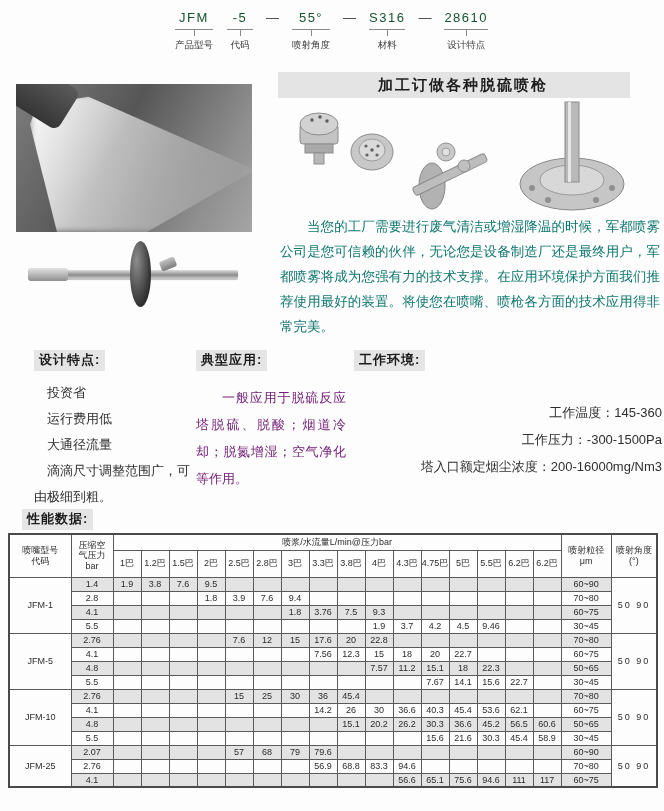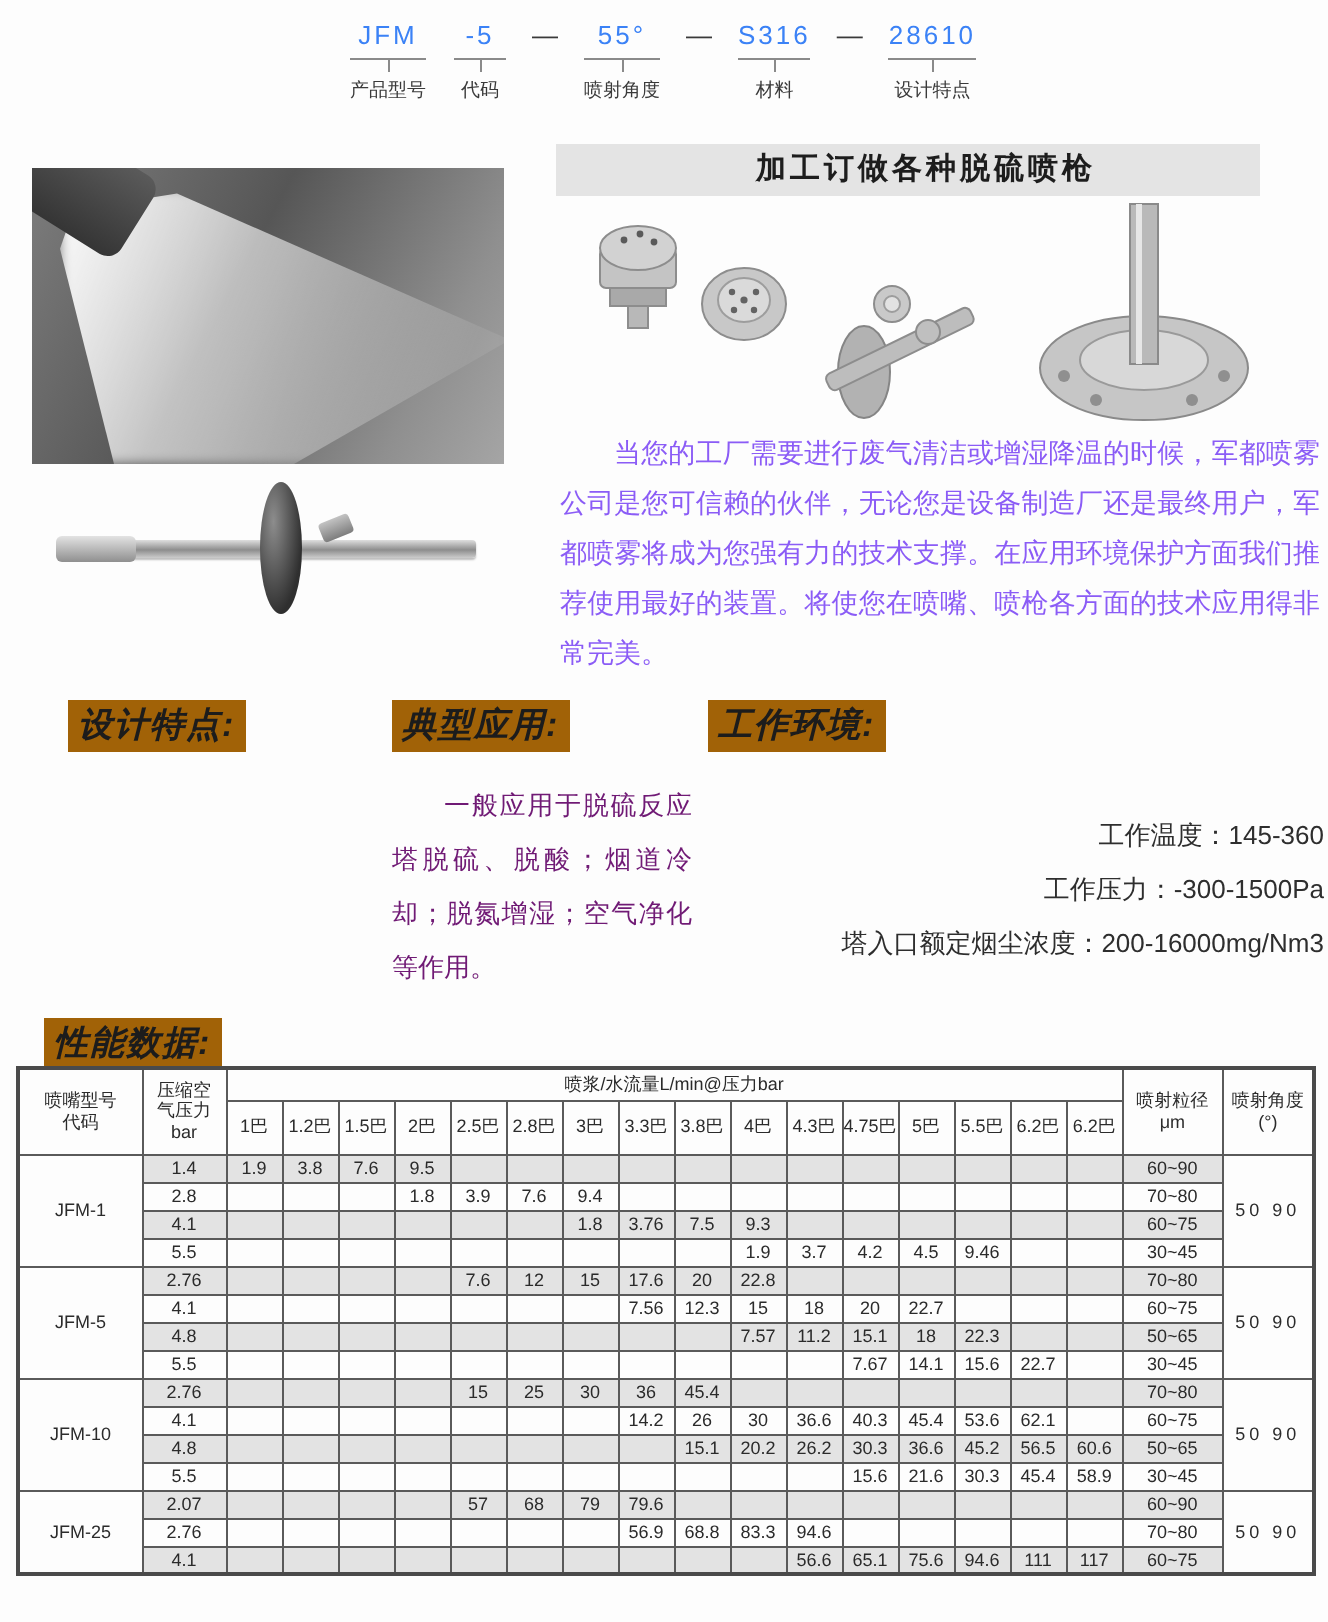--- a/index.html
+++ b/index.html
@@ -6,21 +6,21 @@
   html,body { background:#ffffff; }
   .page {
     position:relative; width:664px; height:811px; margin:0 auto;
     background:#fdfdfd; color:#2b2b2b; overflow:hidden;
     font-family:"Liberation Sans","DejaVu Sans",sans-serif;
   }
 
   
   .code-diagram { position:absolute; left:168px; top:10px; display:flex; align-items:flex-start; }
   .code-part { display:flex; flex-direction:column; align-items:center; margin:0 7px; }
-  .code-text { font-size:13px; letter-spacing:1.5px; color:#3b82f6; white-space:nowrap;text-align:center; }
+  .code-text { font-size:13px; letter-spacing:1.5px; color:#14532d; white-space:nowrap;text-align:center; }
   .code-tick { width:100%; min-width:26px; height:6px; border-top:1px solid #8a8a8a; position:relative; margin-top:4px; }
   .code-tick::after { content:""; position:absolute; left:50%; top:0; width:1px; height:6px; background:#8a8a8a; }
   .code-label { font-size:9.5px; color:#3a3a3a; margin-top:4px; white-space:nowrap; }
   .code-sep { font-size:13px; color:#3a3a3a; padding:0 6px; line-height:16px; }
 
   
   .banner {
     position:absolute; left:278px; top:72px; width:352px; height:26px;
     background:#e4e4e4; text-align:center; line-height:26px;
     font-size:15px; font-weight:bold; color:#1d1d1d; letter-spacing:2px;padding-left:18px;
@@ -52,27 +52,27 @@
     background:radial-gradient(ellipse at 32% 30%, #8d8d8d, #2f2f2f 72%); }
   .lance-nub { position:absolute; left:140px; top:21px; width:16px; height:10px; border-radius:2px;
     background:linear-gradient(#c3c3c3,#7d7d7d); transform:rotate(-22deg); }
 
   
   .parts-photos { position:absolute; left:280px; top:100px; width:380px; height:114px; }
 
   
   .intro {
     position:absolute; left:280px; top:214px; width:380px;
-    font-size:13.5px; line-height:25px; text-align:justify; text-indent:2em; color:#8b5cf6;
+    font-size:13.5px; line-height:25px; text-align:justify; text-indent:2em; color:#0f766e;
   }
 
   
   .section-title {
-    display:inline-block; background:#a16207; color:#1c1c1c;
-    font-size:17px; font-weight:bold; padding:1px 5px 2px 5px; letter-spacing:1px;font-style:italic;
+    display:inline-block; background:#e5e5e5; color:#1c1c1c;
+    font-size:13px; font-weight:bold; padding:1px 5px 2px 5px; letter-spacing:1px;
   }
   .sec-design { position:absolute; left:34px; top:350px; width:156px; }
   .sec-design .sec-body { margin-top:9px; }
   .sec-design .feature-item { font-size:13px; line-height:26px; text-indent:1em; color:#2e2e2e; }
   .sec-app { position:absolute; left:196px; top:350px; width:150px; }
   .sec-app .sec-text { margin-top:13px; font-size:13px; line-height:27px; text-align:justify; text-indent:2em; color:#701a75; }
   .sec-env { position:absolute; left:354px; top:350px; width:308px; }
   .sec-env .sec-body { margin-top:28px;text-align:right; }
   .sec-env .env-item { font-size:13px; line-height:27px; color:#2e2e2e; }
 
@@ -175,20 +175,26 @@
         <circle cx="316" cy="100" r="3" fill="#8f8f8f"></circle>
       <rect x="285" y="2" width="14" height="80" fill="#b9b9b9" stroke="#8a8a8a"></rect>
       <rect x="288" y="2" width="3" height="80" fill="#e6e6e6"></rect>
     </svg>
   </div>
 
   <div class="intro">当您的工厂需要进行废气清洁或增湿降温的时候，军都喷雾公司是您可信赖的伙伴，无论您是设备制造厂还是最终用户，军都喷雾将成为您强有力的技术支撑。在应用环境保护方面我们推荐使用最好的装置。将使您在喷嘴、喷枪各方面的技术应用得非常完美。</div>
 
   <div class="sec-design">
     <span class="section-title">设计特点:</span>
+    <div class="sec-body">
+        <div class="feature-item">投资省</div>
+        <div class="feature-item">运行费用低</div>
+        <div class="feature-item">大通径流量</div>
+        <div class="feature-item">滴滴尺寸调整范围广，可由极细到粗。</div>
+      </div>
   </div>
 
   <div class="sec-app">
     <span class="section-title">典型应用:</span>
     <div class="sec-text">一般应用于脱硫反应塔脱硫、脱酸；烟道冷却；脱氮增湿；空气净化等作用。</div>
   </div>
 
   <div class="sec-env">
     <span class="section-title">工作环境:</span>
     <div class="sec-body">

